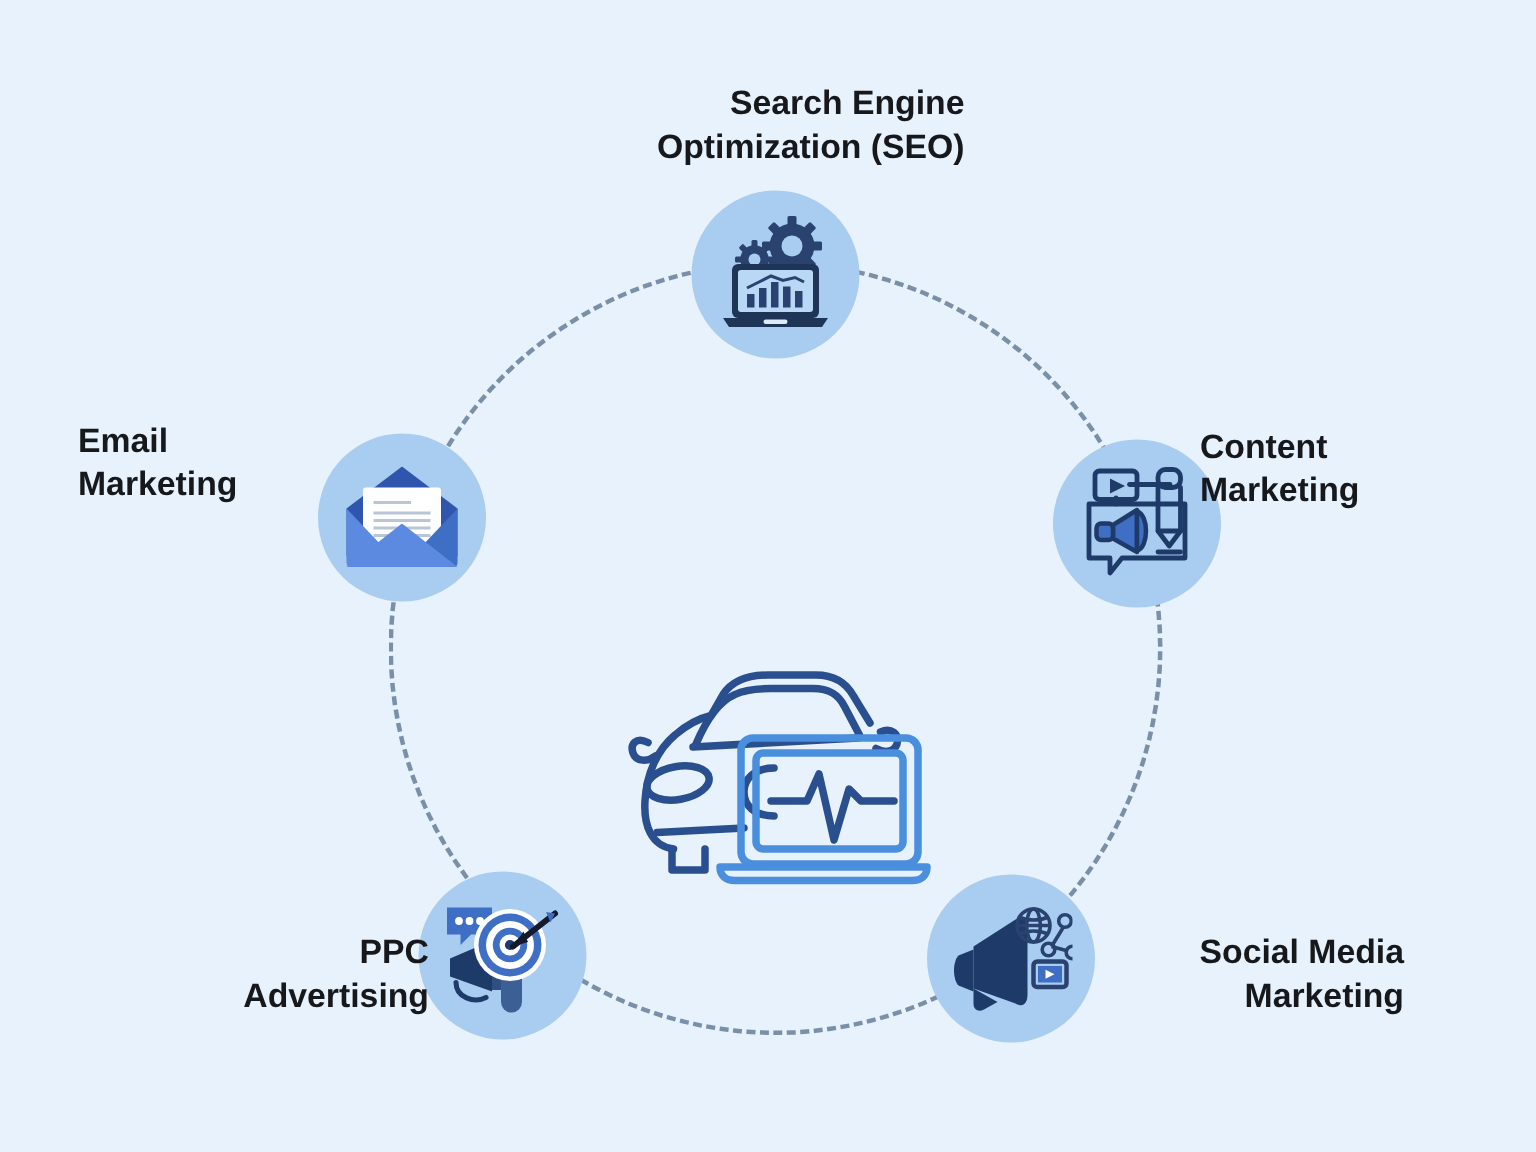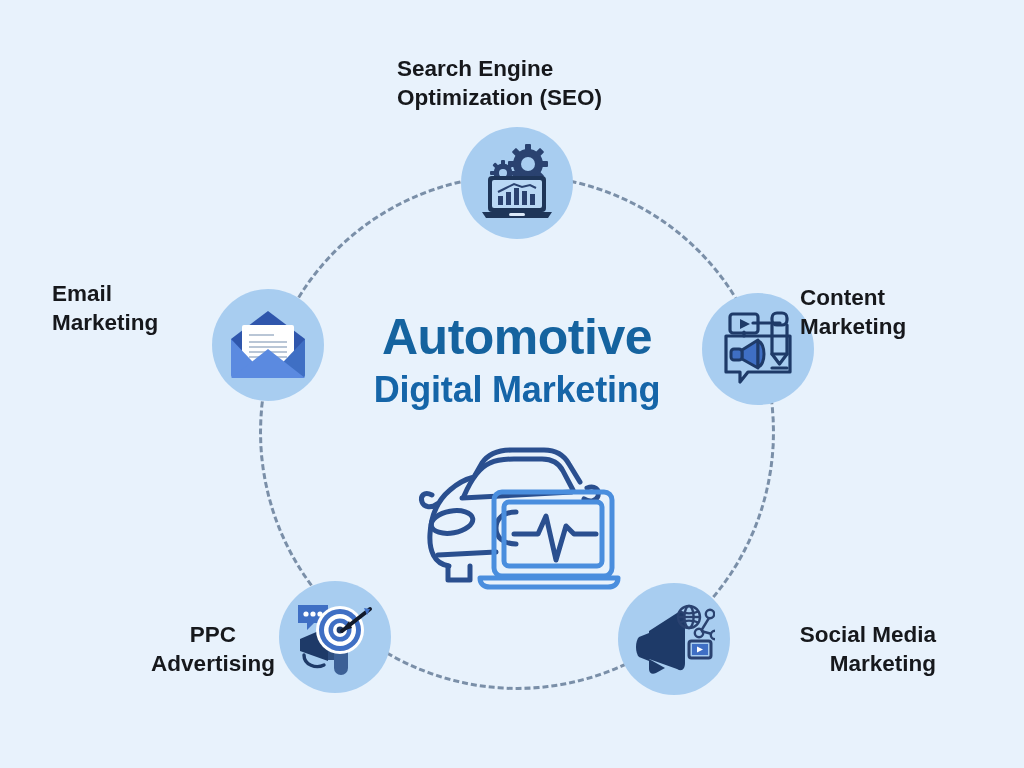--- a/index.html
+++ b/index.html
@@ -22,44 +22,40 @@
 
   .node-seo     { left:461px; top:127px; }
   .node-email   { left:212px; top:289px; }
   .node-content { left:702px; top:293px; }
   .node-ppc     { left:279px; top:581px; }
   .node-social  { left:618px; top:583px; }
 
   
   .label { position:absolute; color:#16181c; font-size:22.5px; font-weight:700;
            line-height:1.28; white-space:pre-line; }
-  .lbl-seo     { left:397px;  top:55px;  width:246px; text-align:left; }
+  .lbl-seo     { left:397px;  top:55px;  width:246px; text-align:right; }
   .lbl-email   { left:52px;   top:280px; width:176px; text-align:left; }
   .lbl-content { left:800px;  top:284px; width:186px; text-align:left; }
-  .lbl-ppc     { left:120px;  top:621px; width:186px; text-align:center; }
+  .lbl-ppc     { left:100px;  top:621px; width:186px; text-align:right; }
   .lbl-social  { left:740px;  top:621px; width:196px; text-align:right; }
 
   
   .center-title { position:absolute; left:252px; top:310px; width:530px; text-align:center; }
   .center-title .line1 { font-size:50px; font-weight:700; color:#15639f; letter-spacing:-0.5px; line-height:1.08; }
   .center-title .line2 { font-size:36px; font-weight:700; color:#1565a8; letter-spacing:-0.2px; line-height:1.2; margin-top:4px;}
 
   .hero { position:absolute; left:404px; top:438px; width:220px; height:152px; }
 </style>
 </head>
 <body>
 
 <div id="stage">
 
   <div class="orbit"></div>
 
-  <div class="center-title">
-    <div class="line1">Automotive</div>
-    <div class="line2">Digital Marketing</div>
-  </div>
 
   <div class="hero">
     <svg width="220" height="152" viewBox="0 0 220 152">
       <g fill="none" stroke="#2a4f8f" stroke-width="5" stroke-linecap="round" stroke-linejoin="round">
 
         <path d="M45 128 C30 126 25 112 26 96 C27 78 34 62 46 52
                  C54 45 62 41 70 39
                  L78 25 C84 16 94 12 108 12
                  L140 12 C152 12 160 17 165 26 L176 44"></path>
 

